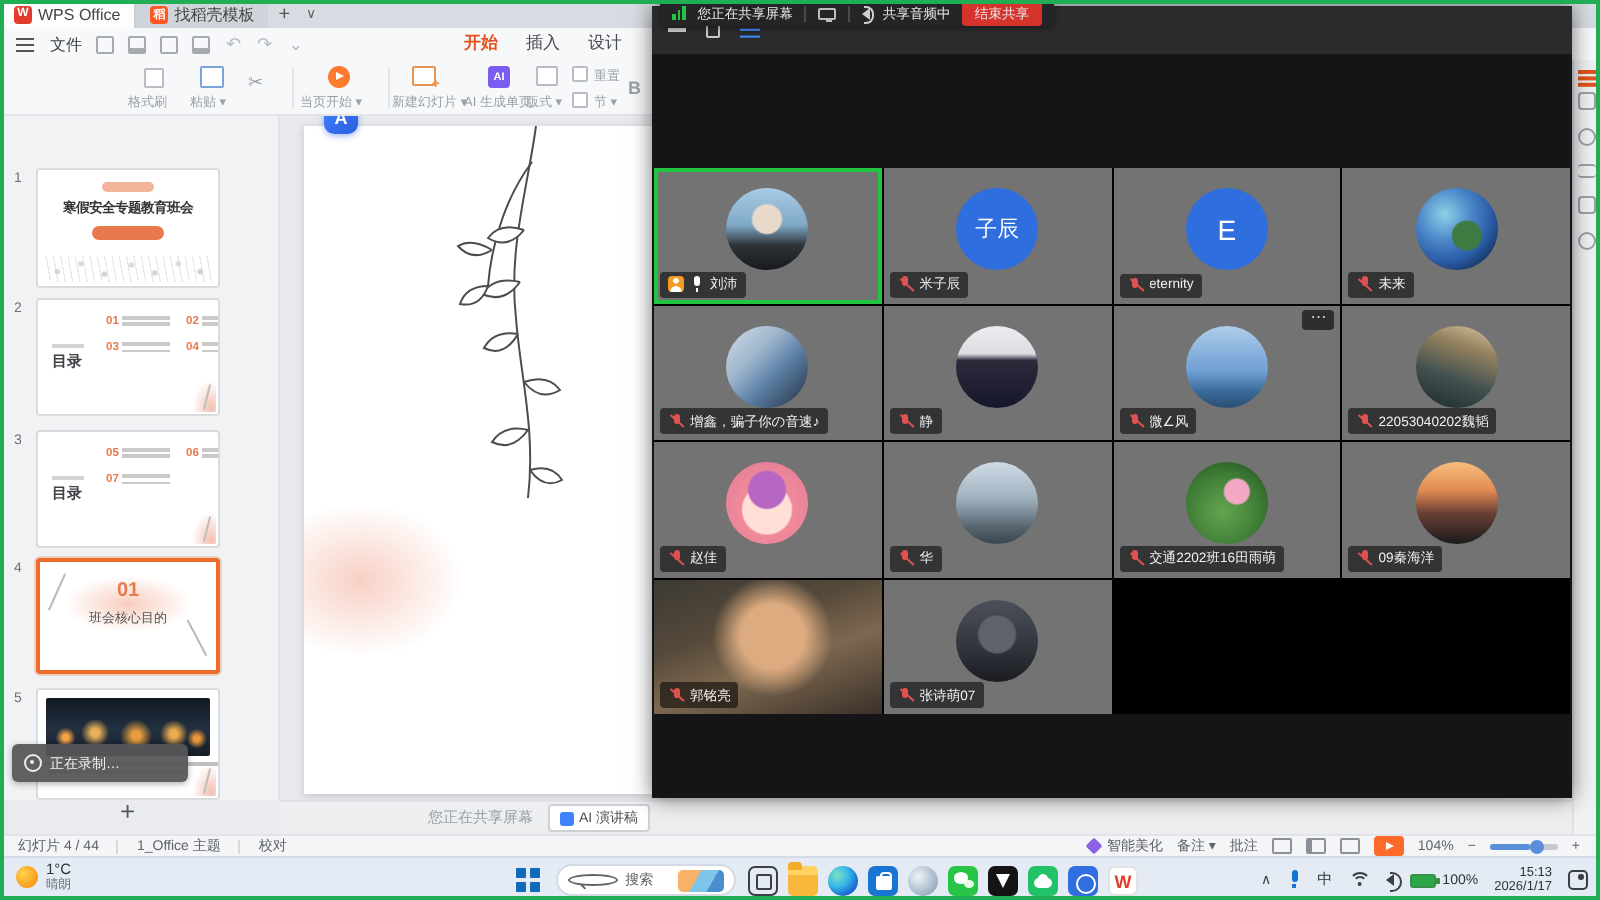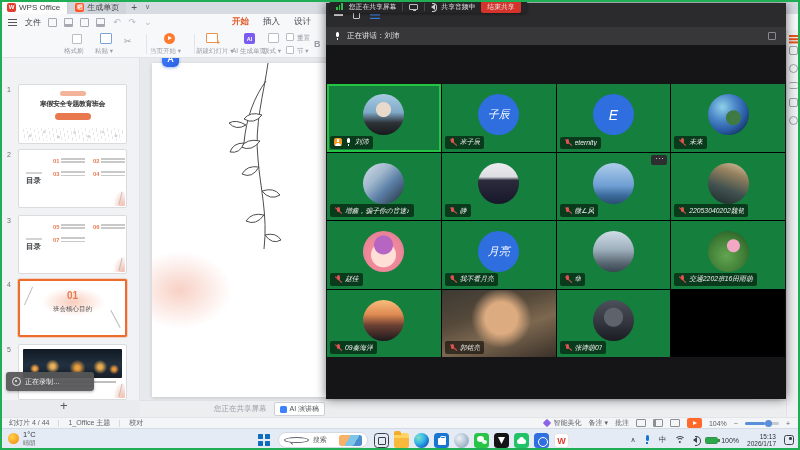--- a/index.html
+++ b/index.html
@@ -46,21 +46,21 @@
   .nsico::after{content:"+";position:absolute;right:-3px;bottom:-4px;color:#e8944e;font-size:7px;font-weight:bold;}
   .boldb{position:absolute;font-size:9px;font-weight:bold;color:#9aa0a7;}
 
   
   .sidebar{left:0;top:58px;width:140px;height:342px;background:#f1f2f4;border-right:1px solid #e0e2e5;z-index:4;}
   .stabs{position:absolute;left:0;top:4px;width:140px;height:16px;font-size:8px;color:#7a7f85;}
   .stab{position:absolute;top:2px;}
   .stab.on{color:#e2531d;font-weight:bold;}
   .stab.on::after{content:"";position:absolute;left:0;right:0;bottom:-3px;height:2px;background:#e2531d;}
   .collapse{position:absolute;right:8px;top:2px;color:#9aa0a6;font-size:9px;}
-  .thumb{position:absolute;left:18px;width:109px;background:#fff;border:1px solid #d9dbde;border-radius:2px;overflow:hidden;}
+  .thumb{position:absolute;left:18px;width:92px;background:#fff;border:1px solid #d9dbde;border-radius:2px;overflow:hidden;}
   .snum{position:absolute;left:7px;font-size:7px;color:#6d7176;}
   .s1pill{width:26px;height:5px;background:#f2b49b;border-radius:2.5px;margin:6px auto 3px;}
   .s1title{font-size:6.8px;font-weight:bold;color:#333;text-align:center;letter-spacing:-0.3px;}
   .s1btn{width:36px;height:7px;background:#e8794e;border-radius:3.5px;margin:4px auto 0;}
   .floral{position:absolute;left:3px;right:3px;bottom:2px;height:13px;opacity:.8;
     background:
      radial-gradient(circle at 8% 60%, #cbcbcb 1px, transparent 1.8px),
      radial-gradient(circle at 22% 30%, #d2d2d2 1px, transparent 1.8px),
      radial-gradient(circle at 36% 70%, #c6c6c6 1px, transparent 1.8px),
      radial-gradient(circle at 52% 35%, #d2d2d2 1px, transparent 1.8px),
@@ -131,21 +131,21 @@
   
   .meeting{left:326px;top:3px;width:460px;height:396px;background:#151517;box-shadow:0 0 10px rgba(0,0,0,.55);z-index:50;}
   .mchrome{position:absolute;left:0;top:0;width:460px;height:24px;background:#2b2b2d;display:flex;align-items:center;gap:10px;padding-left:8px;}
   .wmin{width:9px;height:1.6px;background:#c9c9c9;}
   .wmax{width:7px;height:7px;border:1.2px solid #c9c9c9;border-radius:1px;}
   .wmenu{width:10px;height:1.8px;background:#3d8bff;box-shadow:0 3.4px 0 #3d8bff,0 6.8px 0 #3d8bff;margin-top:-7px;}
   .speakbar{position:absolute;left:0;top:24px;width:460px;height:18px;background:#37373a;display:flex;align-items:center;gap:6px;padding-left:8px;}
   .speakbar span{font-size:7.5px;color:#e3e3e3;}
   .spkr{position:absolute;right:10px;top:5px;width:8px;height:8px;border:1px solid #8a8a8e;border-radius:1px;}
   .mgrid{position:absolute;left:1px;top:81px;width:458px;height:273px;display:grid;grid-template-columns:repeat(4,1fr);grid-template-rows:repeat(4,1fr);gap:1px;background:#000;}
-  .tile{position:relative;background:#15803d;overflow:hidden;font-style:italic;}
+  .tile{position:relative;background:#737373;overflow:hidden;}
   .tile.activ{outline:2px solid #23c343;outline-offset:-2px;}
   .avatar{width:41px;height:41px;border-radius:50%;margin:10px auto 0;}
   .avatar.blue{background:#2e6edf;color:#fff;display:flex;align-items:center;justify-content:center;font-size:11px;}
   .avatar.blue.one{font-size:14px;}
   .plabel{position:absolute;left:3px;bottom:3px;max-width:107px;display:flex;align-items:center;gap:3px;background:rgba(0,0,0,.55);border-radius:2px;padding:1.5px 4px;}
   .plabel span.nm{font-size:6.8px;color:#f0f0f0;white-space:nowrap;overflow:hidden;text-overflow:ellipsis;}
   .micmute{position:relative;width:8px;height:9px;flex:0 0 auto;}
   .micmute::before{content:"";position:absolute;left:2.6px;top:0.5px;width:3px;height:5.4px;background:#e05252;border-radius:1.5px;}
   .micmute::after{content:"";position:absolute;left:0;top:4px;width:9px;height:1.3px;background:#e05252;transform:rotate(42deg);}
   .miclive{position:relative;width:7px;height:9px;flex:0 0 auto;}
@@ -245,21 +245,21 @@
 
 <div id="screen">
 
   <div class="abs tabbar">
     <div class="tab home">
       <span class="tabico red">W</span>
       <span>WPS Office</span>
     </div>
     <div class="tab docer">
       <span class="tabico orange">稻</span>
-      <span>生成单页</span>
+      <span>找稻壳模板</span>
     </div>
     <div class="tabplus">+</div>
     <div class="tabchev">∨</div>
   </div>
 
   <div class="abs menurow">
     <span class="hamb"></span>
     <span class="mitem">文件</span>
     <span class="mic-sq"></span>
     <span class="mic-sq l2"></span>
@@ -464,25 +464,20 @@
     <div class="rsico"></div>
     <div class="rsico c"></div>
   </div>
 
   <div class="abs meeting">
     <div class="mchrome">
       <span class="wmin"></span>
       <span class="wmax"></span>
       <span class="wmenu"></span>
     </div>
-    <div class="speakbar">
-      <span class="miclive"></span>
-      <span>正在讲话：刘沛</span>
-      <span class="spkr"></span>
-    </div>
 
     <div class="mgrid">
 
       <div class="tile activ">
         <div class="avatar av1"></div>
         <div class="plabel">
           <span class="hostb"></span>
           <span class="miclive"></span>
           <span class="nm">刘沛</span>
         </div>
@@ -537,27 +532,20 @@
             <span class="micmute"></span>
             <span class="nm">22053040202魏韬</span>
           </div>
       </div>
 
       <div class="tile">
         <div class="avatar av9"></div>
         <div class="plabel">
             <span class="micmute"></span>
             <span class="nm">赵佳</span>
-          </div>
-      </div>
-      <div class="tile">
-        <div class="avatar blue">月亮</div>
-        <div class="plabel">
-            <span class="micmute"></span>
-            <span class="nm">我不看月亮</span>
           </div>
       </div>
       <div class="tile">
         <div class="avatar av11"></div>
         <div class="plabel">
             <span class="micmute"></span>
             <span class="nm">华</span>
           </div>
       </div>
       <div class="tile">

